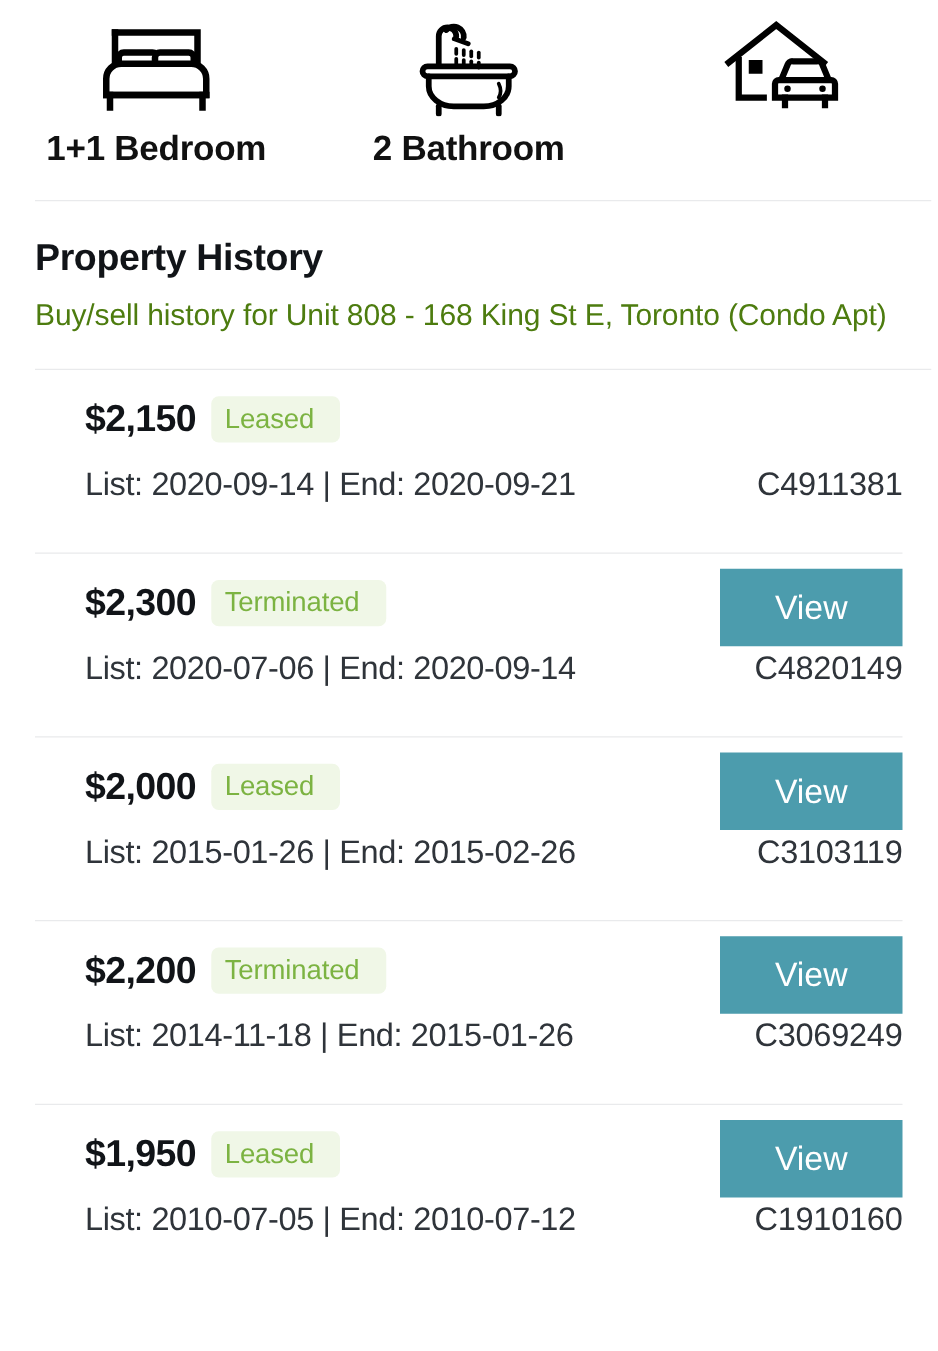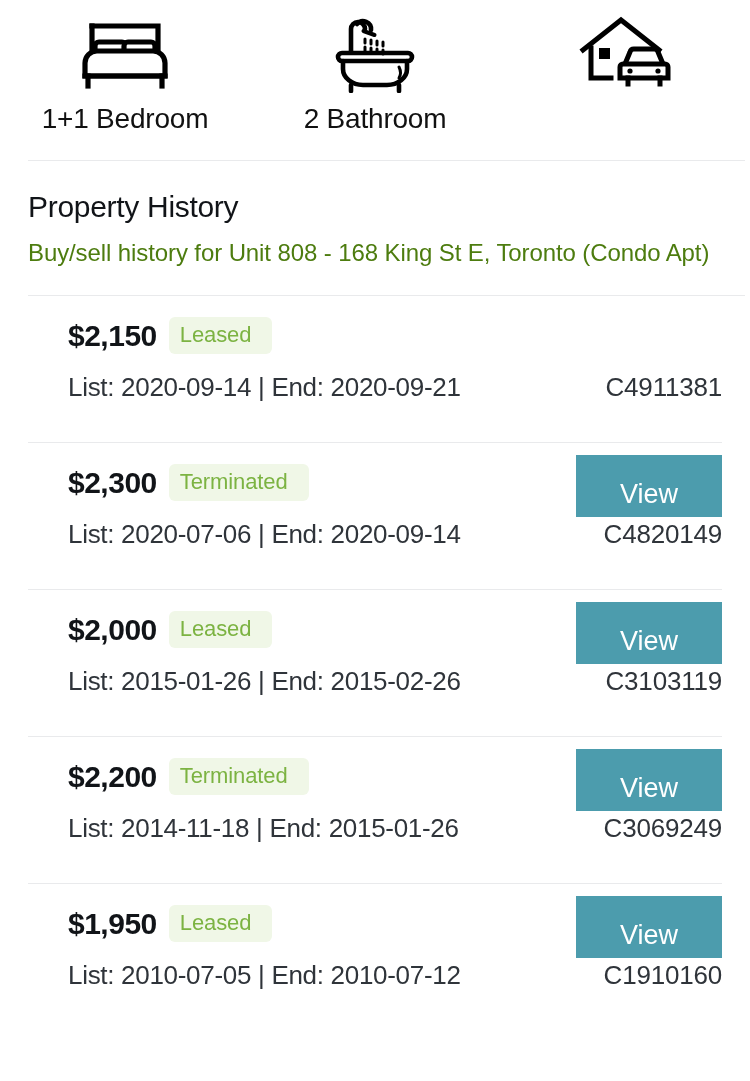--- a/index.html
+++ b/index.html
@@ -28,20 +28,21 @@
     height: 160px;
     padding-top: 12px;
   }
 
   .feature-cell {
     flex: 1 1 0;
     display: flex;
     flex-direction: column;
     align-items: center;
     justify-content: flex-start;
+    font-weight: bold;
   }
 
   .feature-icon {
     height: 84px;
     display: flex;
     align-items: center;
     justify-content: center;
   }
 
   .feature-icon svg { display: block; }
@@ -67,21 +68,21 @@
   }
 
   
   .history-header {
     padding: 28px 28px 26px 28px;
   }
 
   .history-title {
     font-size: 30px;
     line-height: 36px;
-    font-weight: normal;
+    font-weight: bold;
     color: #111418;
     letter-spacing: -0.3px;
   }
 
   .history-subtitle {
     margin-top: 11px;
     font-size: 24px;
     line-height: 33px;
     color: #4d7c0f;
     letter-spacing: -0.1px;
@@ -157,21 +158,21 @@
     width: 146px;
     height: 62px;
     background: #4c9cad;
     color: #ffffff;
     border: none;
     font-family: "Liberation Sans", sans-serif;
     font-size: 27px;
     line-height: 62px;
     text-align: center;
     cursor: pointer;
-    padding: 8px;
+    padding: 0;
   }
 
   .mls-number {
     position: absolute;
     right: 0;
     top: 75px;
     font-size: 26px;
     line-height: 32px;
     color: #2f343a;
     letter-spacing: -0.2px;

